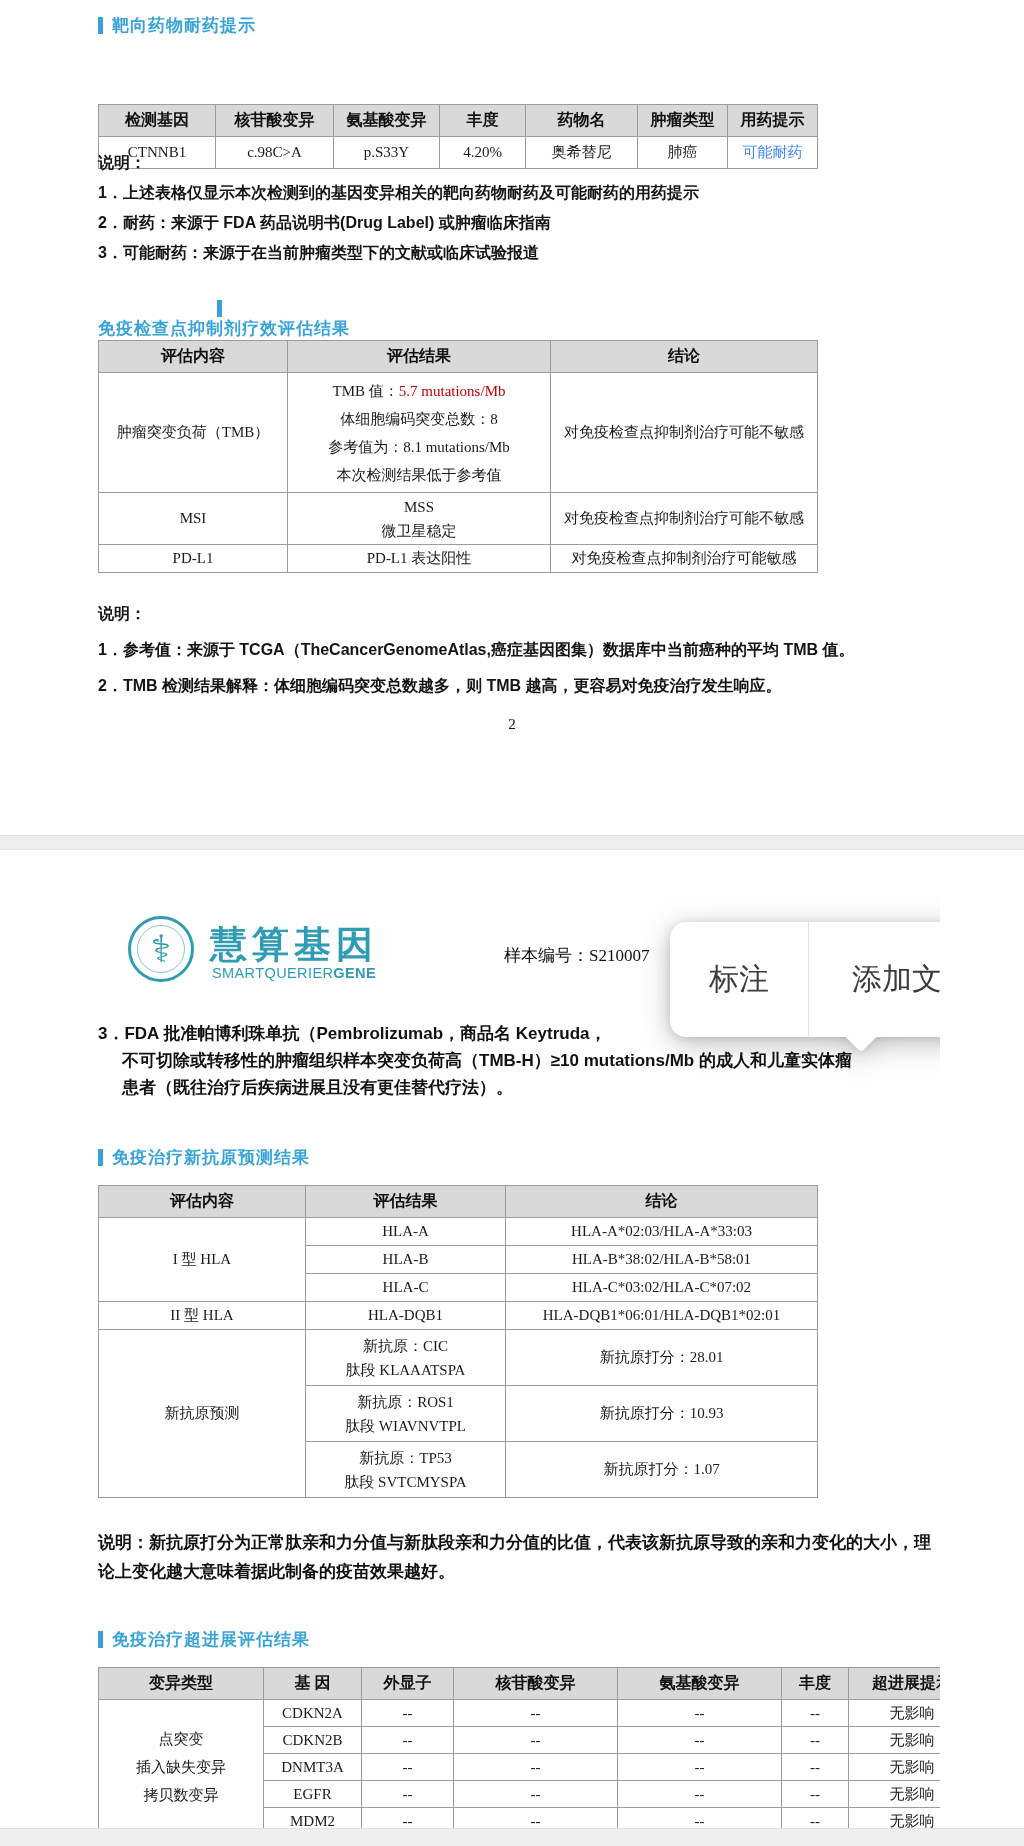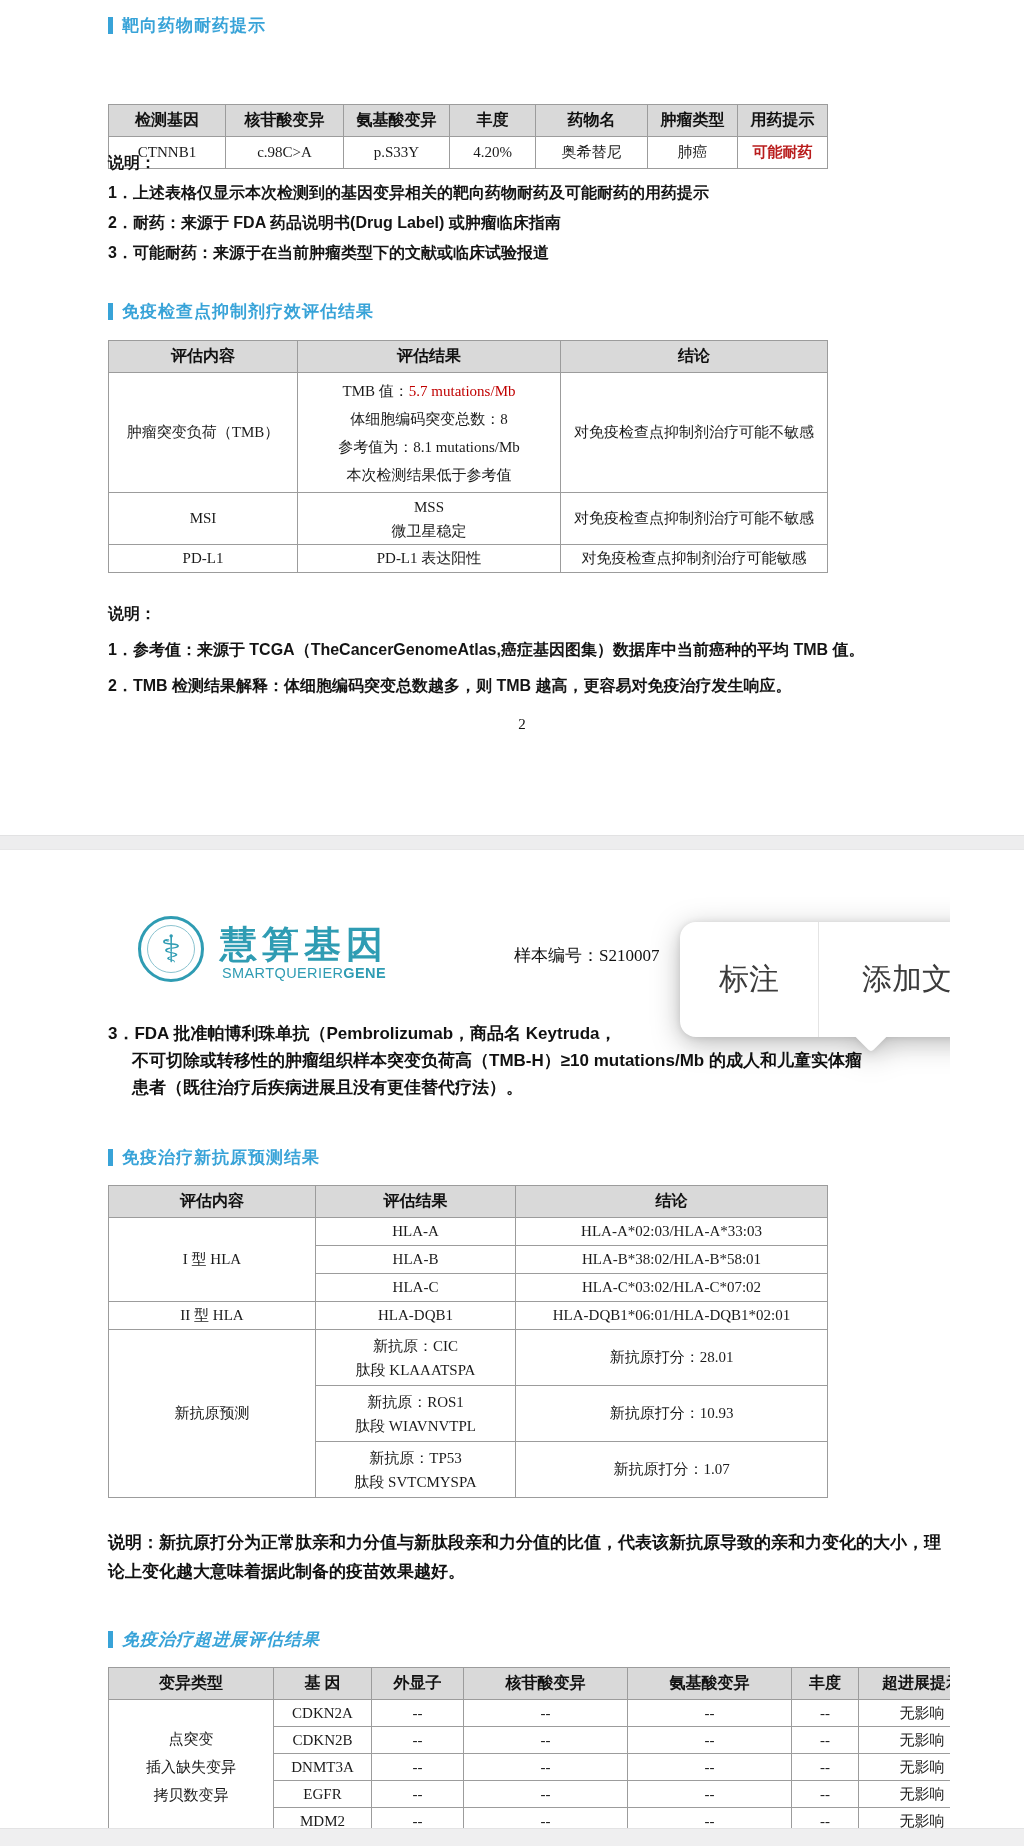--- a/index.html
+++ b/index.html
@@ -3,42 +3,42 @@
 <meta charset="utf-8">
 <style>
   * { box-sizing: border-box; }
   html,body { margin:0; padding:0; }
   body {
     width:1024px; height:1846px; position:relative;
     background:#ffffff;
     font-family:"Liberation Sans", sans-serif;
     color:#111;
   }
-  .page { position:absolute; left:10px; width:940px; background:#fff; overflow:hidden;padding-left:44px; }
+  .page { position:absolute; left:0; width:940px; background:#fff; overflow:hidden;padding-left:44px; }
   #page1 { top:0; height:835px; }
   #page-gap { position:absolute; left:0; top:835px; width:1024px; height:15px;
     background:#ededee; border-top:1px solid #e2e2e3; border-bottom:1px solid #e7e7e8; }
   #page2 { top:850px; height:978px; }
   #bottom-strip { position:absolute; left:0; top:1828px; width:1024px; height:18px;
     background:#efeff0; border-top:1px solid #e3e3e4; }
 
   
   .sec-h { position:absolute; left:98px; display:flex; align-items:center;
     font-weight:bold; font-size:17px; color:#38a3d8; letter-spacing:1px; }
   .sec-h .bar { width:5px; height:17px; background:#38a3d8; margin-right:9px; }
 
   
   table { position:absolute; border-collapse:collapse; table-layout:fixed; background:#fff;
     border:1px solid #7d7d7d; }
   th, td { border:1px solid #9c9c9c; text-align:center; vertical-align:middle;
     padding:0 2px; overflow:hidden; }
   th { background:#d9d9d9; font-weight:bold; font-size:16px;
     font-family:"Liberation Serif", serif; height:32px; }
   td { font-family:"Liberation Serif", serif; font-size:15px; color:#1a1a1a; }
-  .blue-cell { color:#b91c1c; font-weight:bold; }
+  .blue-cell { color:#3b82f6; font-weight:normal; }
   .red-text  { color:#c00000; }
   .cell-line { line-height:28px; white-space:nowrap; }
   .cell-line2 { line-height:24px; white-space:nowrap; }
 
   
   .notes { position:absolute; left:98px; font-weight:bold; font-size:16px; color:#141414; }
   .notes div { white-space:nowrap; }
   .lh30 div { line-height:30px; }
   .lh36 div { line-height:36px; }
 
@@ -125,21 +125,21 @@
   </tbody>
     </table>
 
   <div class="notes lh30" style="top:148px;">
     <div>说明：</div>
     <div>1．上述表格仅显示本次检测到的基因变异相关的靶向药物耐药及可能耐药的用药提示</div>
     <div>2．耐药：来源于 FDA 药品说明书(Drug Label) 或肿瘤临床指南</div>
     <div>3．可能耐药：来源于在当前肿瘤类型下的文献或临床试验报道</div>
   </div>
 
-  <div class="sec-h" style="top:300px;">
+  <div class="sec-h" style="top:300px;flex-direction:column;">
     <span class="bar"></span>
     <span>免疫检查点抑制剂疗效评估结果</span>
   </div>
 
   <table style="left:98px; top:340px; width:719px;">
     <colgroup>
         <col style="width:189px">
         <col style="width:263px">
         <col style="width:267px">
       </colgroup>
@@ -269,21 +269,21 @@
         <div class="cell-line2">新抗原：TP53</div>
         <div class="cell-line2">肽段 SVTCMYSPA</div>
       </td>
       <td>新抗原打分：1.07</td>
     </tr>
   </tbody>
     </table>
 
   <div class="note3">说明：新抗原打分为正常肽亲和力分值与新肽段亲和力分值的比值，代表该新抗原导致的亲和力变化的大小，理论上变化越大意味着据此制备的疫苗效果越好。</div>
 
-  <div class="sec-h" style="top:778px;font-style:italic;">
+  <div class="sec-h" style="top:778px;">
     <span class="bar"></span>
     <span>免疫治疗超进展评估结果</span>
   </div>
 
   <table style="left:98px; top:817px; width:877px;">
     <colgroup>
         <col style="width:165px">
         <col style="width:98px">
         <col style="width:92px">
         <col style="width:164px">

